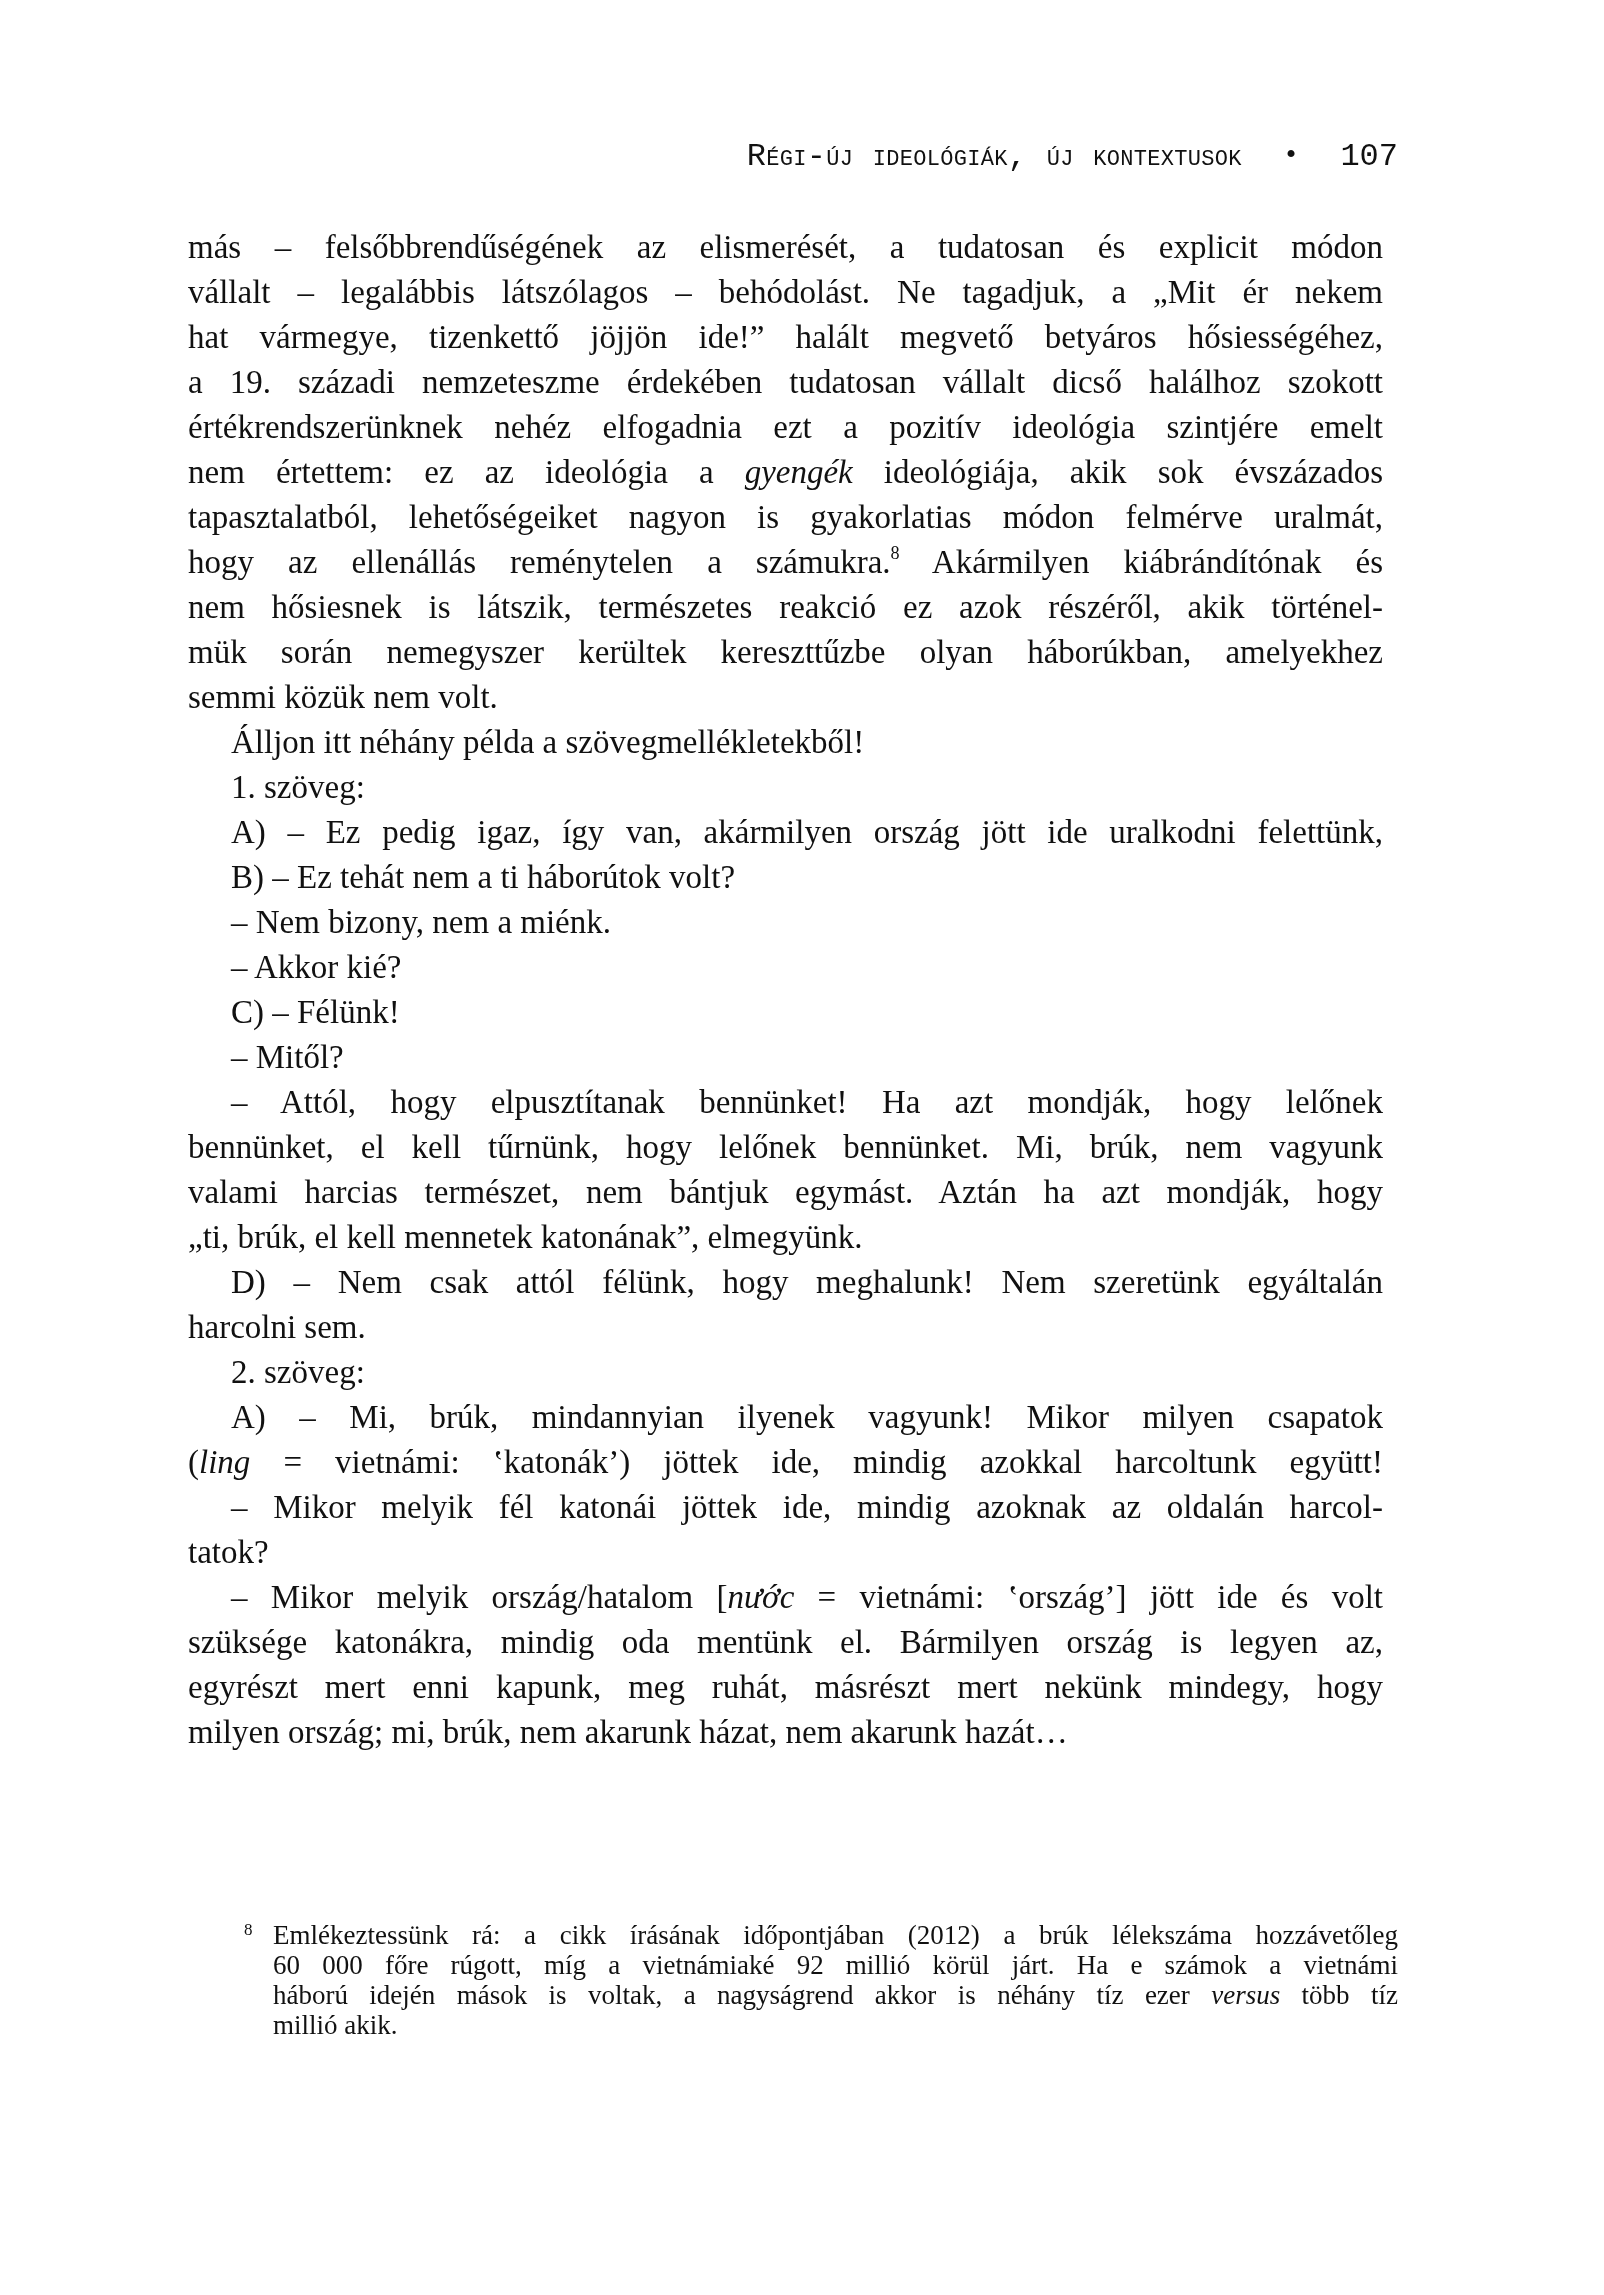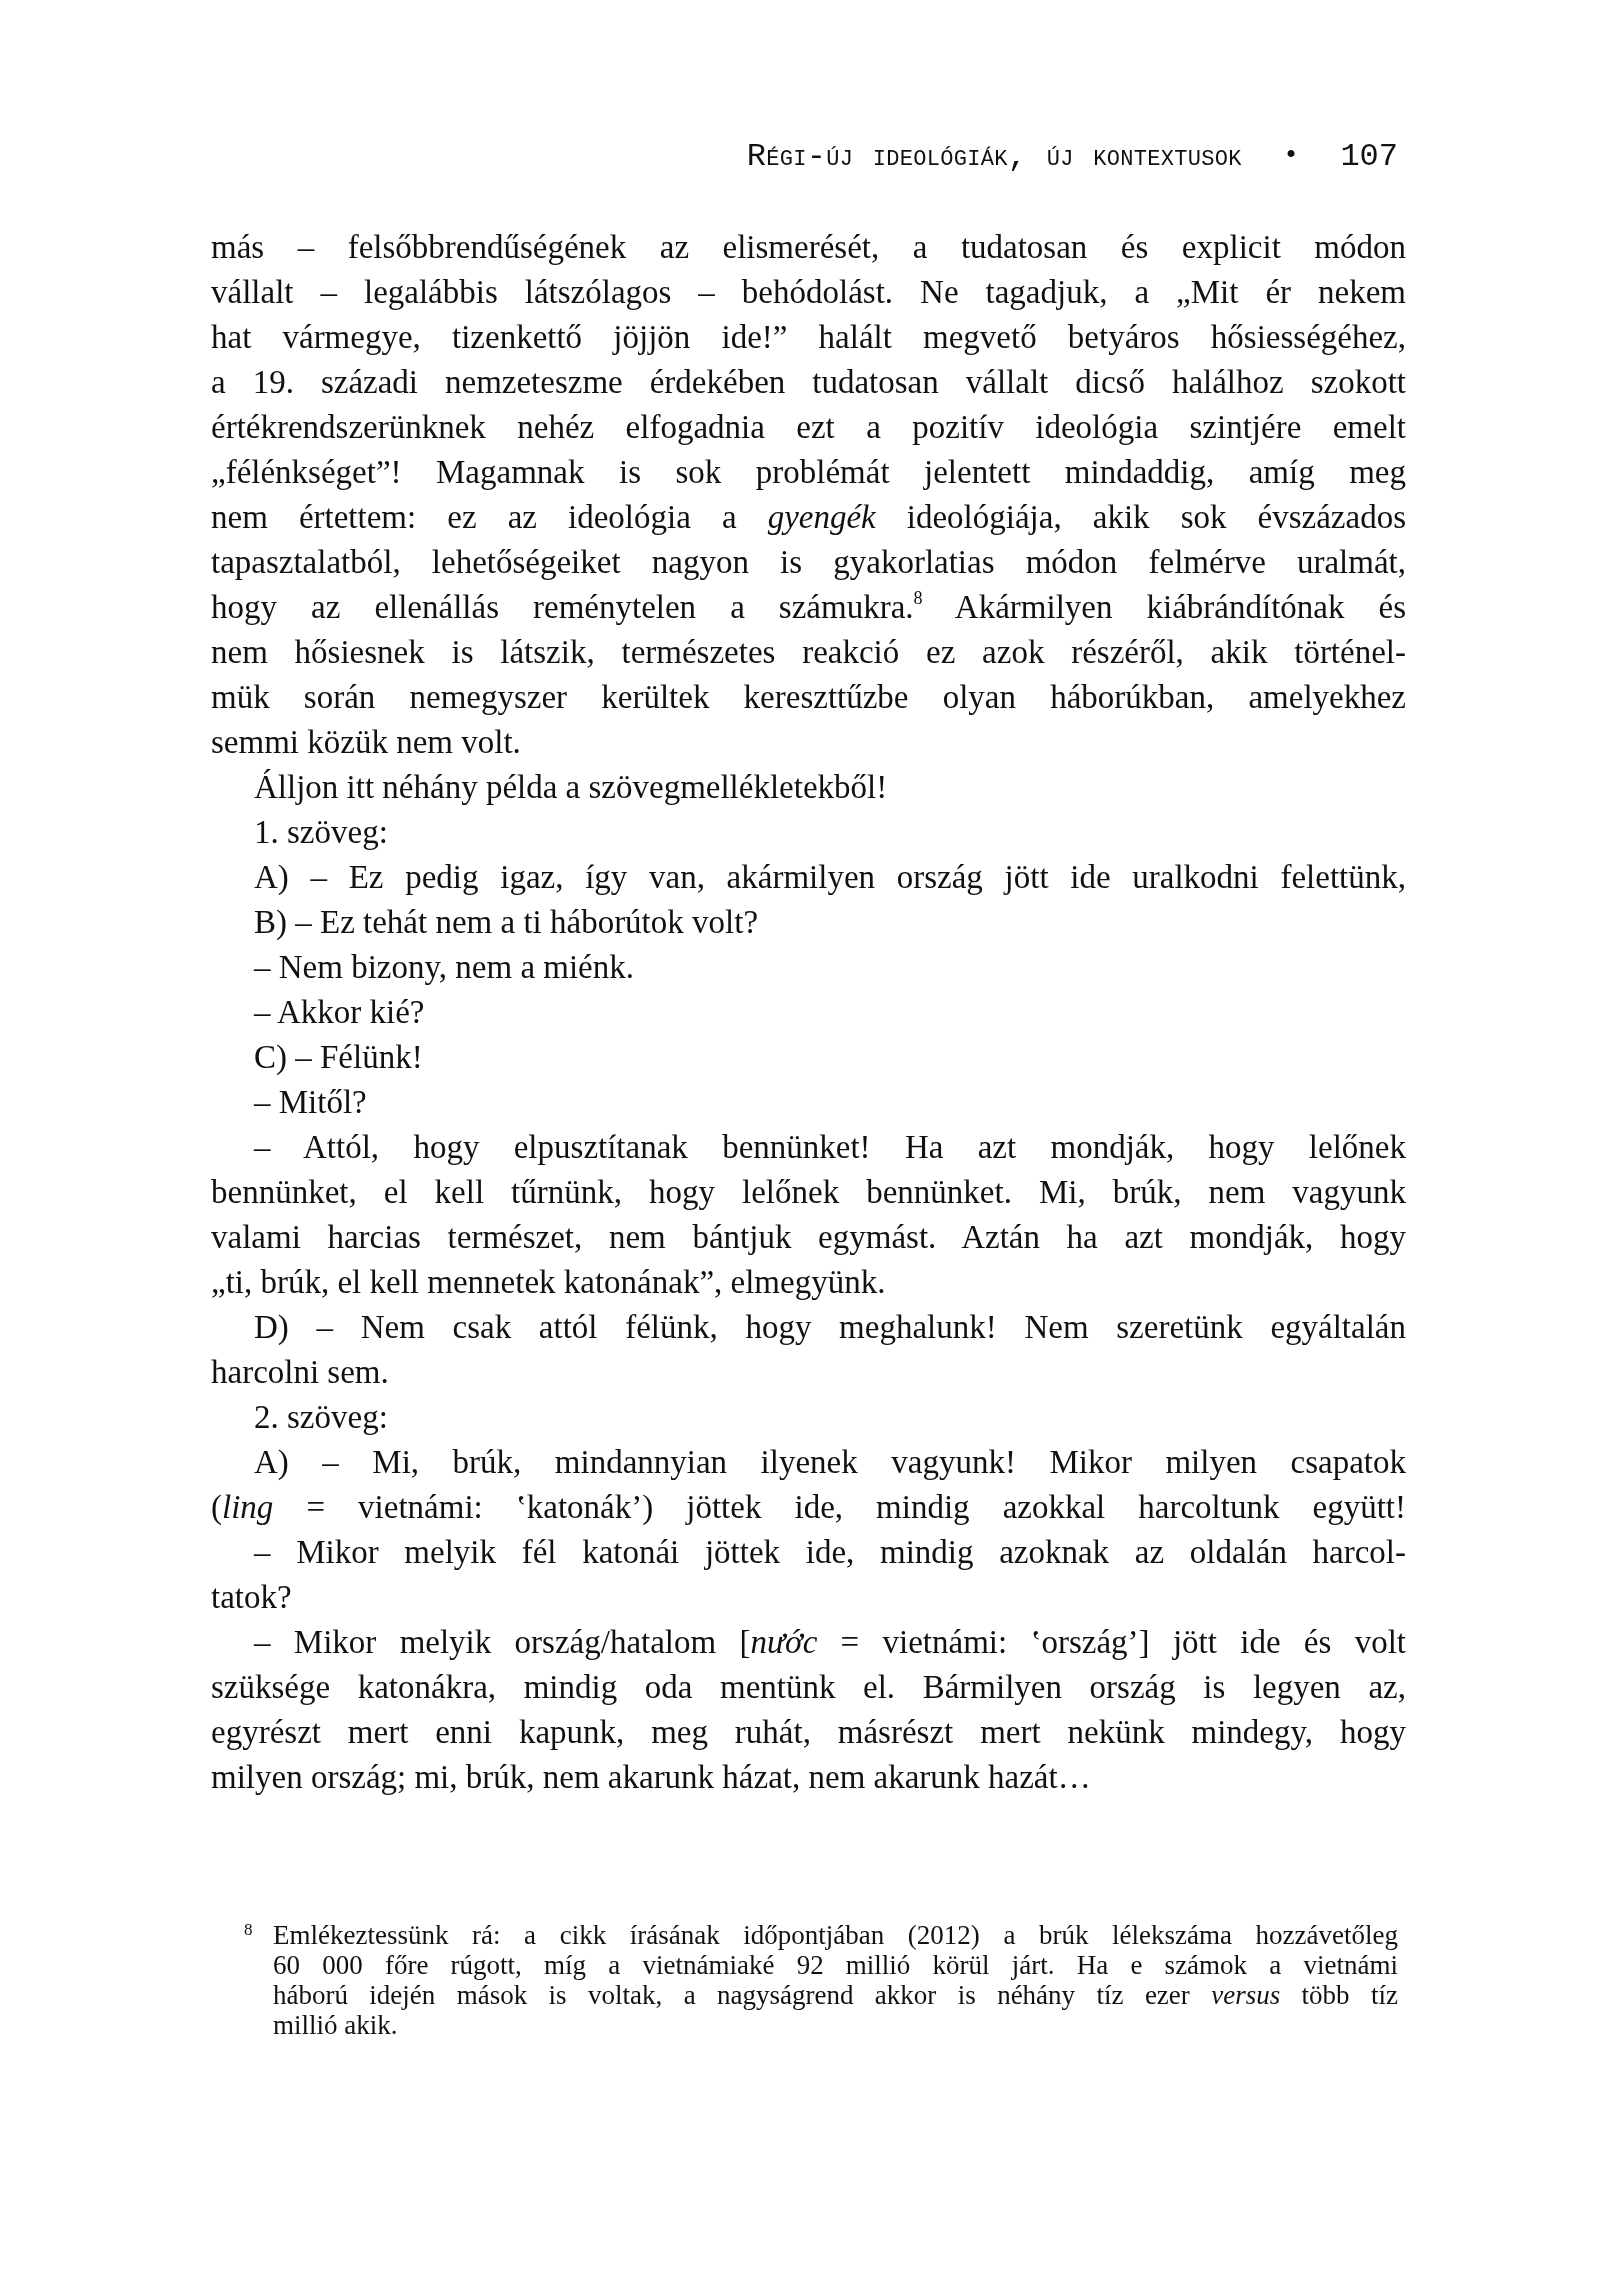--- a/index.html
+++ b/index.html
@@ -2,21 +2,21 @@
 <html style="font-size:13.8px"><head>
   <meta charset="utf-8">
   <style>
     html, body { margin: 0; padding: 0; background: #ffffff; }
     body { width: 1605px; height: 2295px; position: relative; overflow: hidden; color: #111111;
            font-family: "Liberation Serif", "DejaVu Serif", serif; }
     .header { position: absolute; top: 138px; left: 203px; width: 1195px; text-align: right;
               font-size: 32px; line-height: 38px; font-family: Liberation Mono, monospace; }
     .header .title { font-variant: small-caps; letter-spacing: 0.3px; }
     .header .bullet { display: inline-block; margin: 0 22.3px; font-size: 26px; position: relative; top: -2.6px; }
-    .body { position: absolute; top: 225px; left: 211px; width: 1195px; font-size: 33px; line-height: 45px; }
+    .body { position: absolute; top: 225px; left: 188px; width: 1195px; font-size: 33px; line-height: 45px; }
     .line { display: block; height: 45px; white-space: nowrap; text-align: justify; text-align-last: justify; }
     .line.last { text-align-last: left; }
     .line.indent { padding-left: 43px; }
     .line > span { display: inline; }
     i { font-style: italic; }
     sup { font-size: 0.55em; line-height: 0; vertical-align: 0.75em; }
     .footnotes { position: absolute; top: 1920px; left: 203px; width: 1195px; font-size: 27px; line-height: 30px; }
     .fn-mark { position: absolute; left: 41px; top: 0; font-size: 17px; line-height: 19px; }
     .fn-text { margin-left: 70px; }
     .fn-text .line { height: 30px; }
@@ -29,21 +29,20 @@
   <span class="bullet">•</span>
   <span class="pagenum">107</span>
 </div>
 
 <div class="body" id="body-text">
     <div class="line"><span>más – felsőbbrendűségének az elismerését, a tudatosan és explicit módon</span></div>
     <div class="line"><span>vállalt – legalábbis látszólagos – behódolást. Ne tagadjuk, a „Mit ér nekem</span></div>
     <div class="line"><span>hat vármegye, tizenkettő jöjjön ide!” halált megvető betyáros hősiességéhez,</span></div>
     <div class="line"><span>a 19. századi nemzeteszme érdekében tudatosan vállalt dicső halálhoz szokott</span></div>
     <div class="line"><span>értékrendszerünknek nehéz elfogadnia ezt a pozitív ideológia szintjére emelt</span></div>
-    <div class="line"><span>„félénkséget”! Magamnak is sok problémát jelentett mindaddig, amíg meg</span></div>
     <div class="line"><span>nem értettem: ez az ideológia a </span><i>gyengék</i><span> ideológiája, akik sok évszázados</span></div>
     <div class="line"><span>tapasztalatból, lehetőségeiket nagyon is gyakorlatias módon felmérve uralmát,</span></div>
     <div class="line"><span>hogy az ellenállás reménytelen a számukra.</span><sup>8</sup><span> Akármilyen kiábrándítónak és</span></div>
     <div class="line"><span>nem hősiesnek is látszik, természetes reakció ez azok részéről, akik történel-</span></div>
     <div class="line"><span>mük során nemegyszer kerültek kereszttűzbe olyan háborúkban, amelyekhez</span></div>
     <div class="line last"><span>semmi közük nem volt.</span></div>
     <div class="line indent last"><span>Álljon itt néhány példa a szövegmellékletekből!</span></div>
     <div class="line indent last"><span>1. szöveg:</span></div>
     <div class="line indent"><span>A) – Ez pedig igaz, így van, akármilyen ország jött ide uralkodni felettünk,</span></div>
     <div class="line indent last"><span>B) – Ez tehát nem a ti háborútok volt?</span></div>

